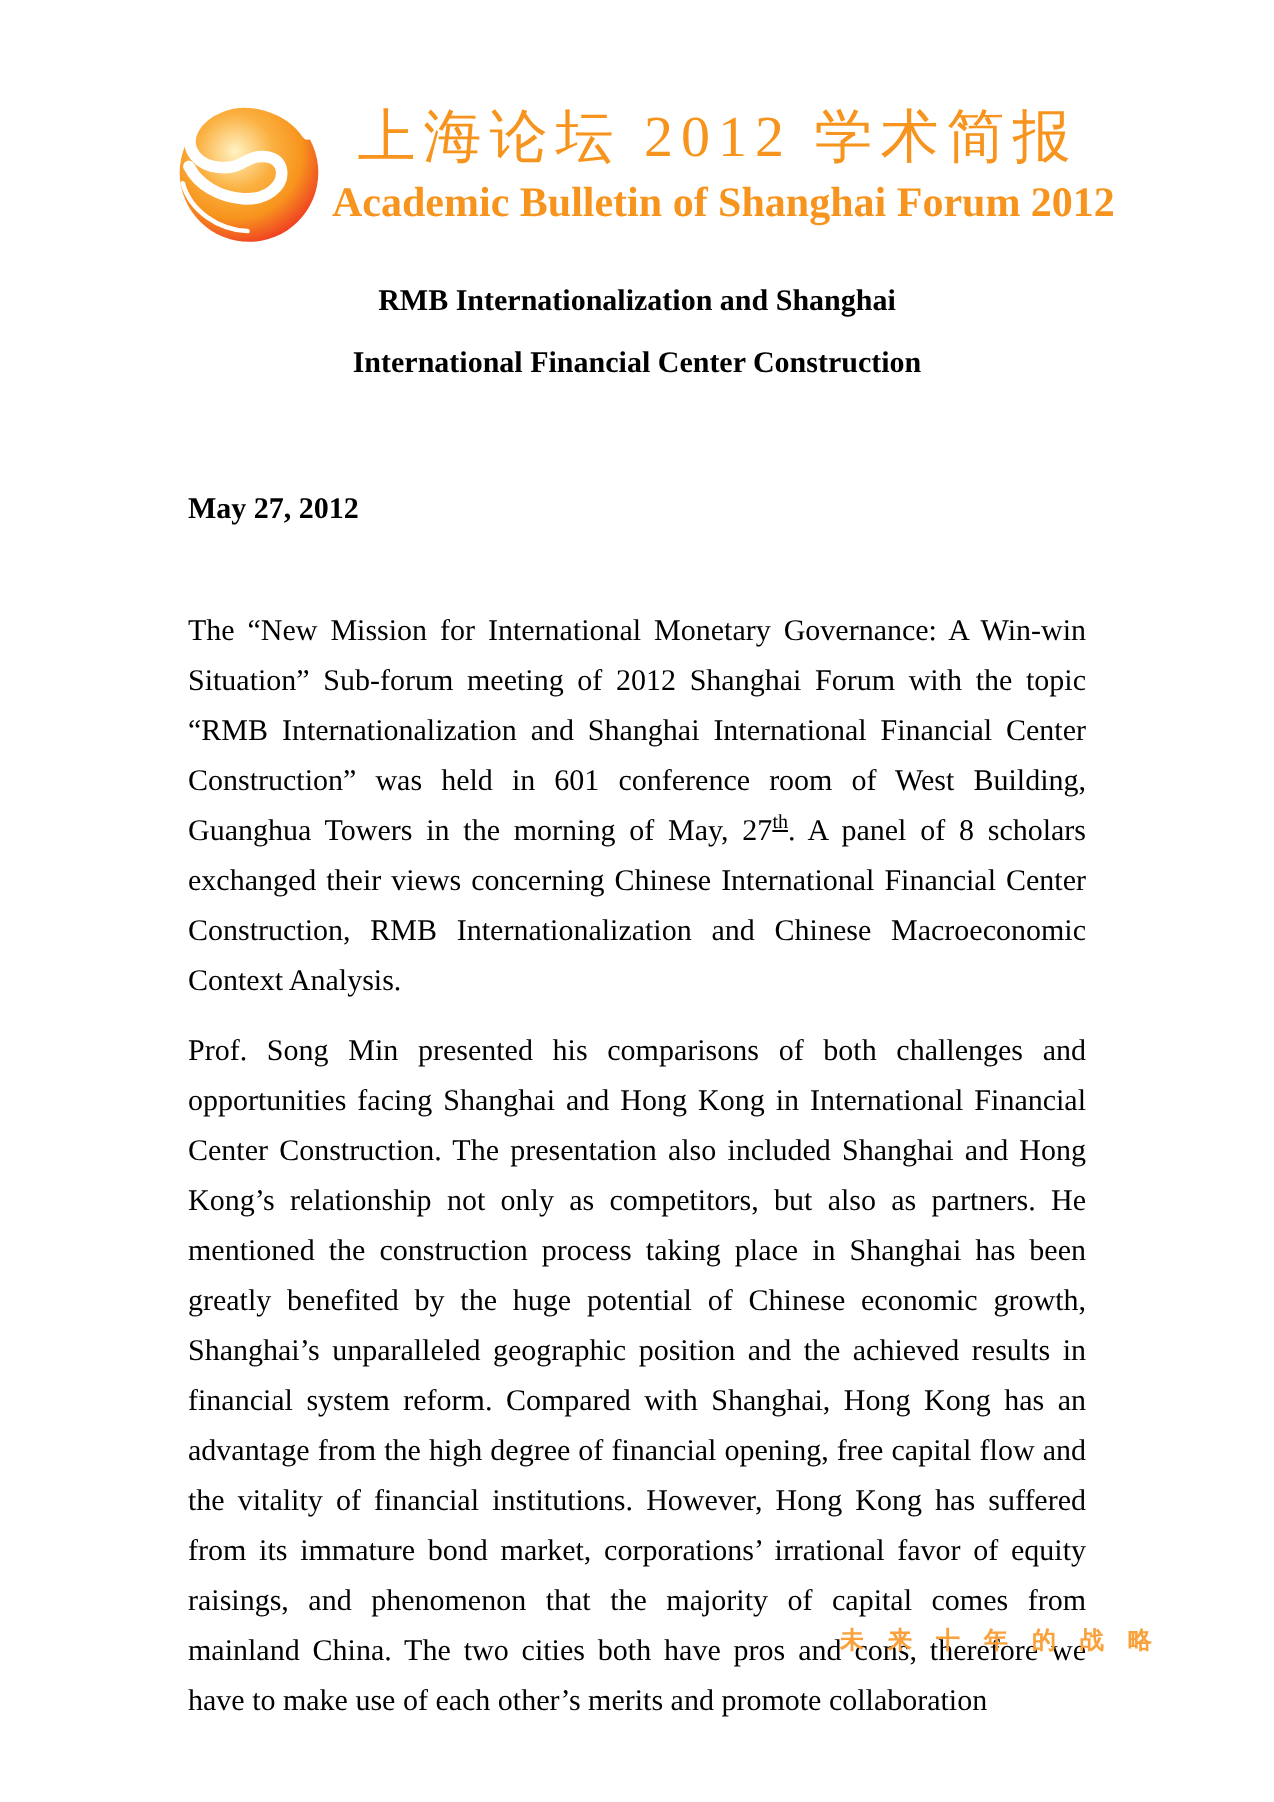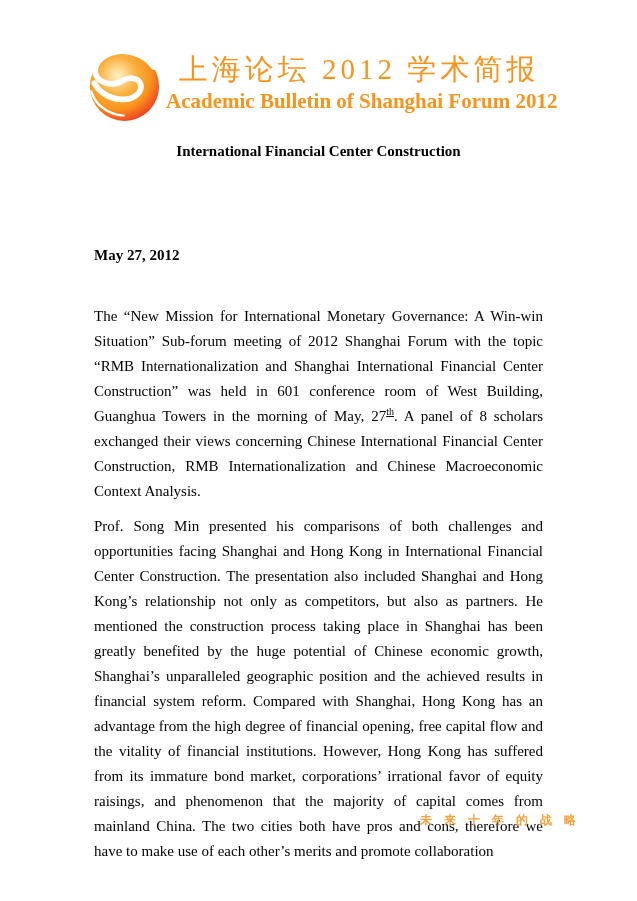--- a/index.html
+++ b/index.html
@@ -131,20 +131,21 @@
       <path d="M82 14 C 68 3 46 -1 30 5" fill="none" stroke="#ffffff" stroke-width="2.5" stroke-linecap="round"></path>
     </svg>
   </div>
 
   <div class="masthead">
     <div class="cn-title">上海论坛 2012 学术简报</div>
     <div class="en-title">Academic Bulletin of Shanghai Forum 2012</div>
   </div>
 
   <div class="doc-title">
+    <div class="doc-title-line">RMB Internationalization and Shanghai</div>
     <div class="doc-title-line">International Financial Center Construction</div>
   </div>
 
   <div class="doc-date">May 27, 2012</div>
 
   <div class="doc-body">
     <p class="para"><span>The “New Mission for International Monetary Governance: A Win-win Situation” Sub-forum meeting of 2012 Shanghai Forum with the topic “RMB Internationalization and Shanghai International Financial Center Construction” was held in 601 conference room of West Building, Guanghua Towers in the morning of May, 27</span><sup>th</sup><span>. A panel of 8 scholars exchanged their views concerning Chinese International Financial Center Construction, RMB Internationalization and Chinese Macroeconomic Context Analysis.</span></p>
     <p class="para">Prof. Song Min presented his comparisons of both challenges and opportunities facing Shanghai and Hong Kong in International Financial Center Construction. The presentation also included Shanghai and Hong Kong’s relationship not only as competitors, but also as partners. He mentioned the construction process taking place in Shanghai has been greatly benefited by the huge potential of Chinese economic growth, Shanghai’s unparalleled geographic position and the achieved results in financial system reform. Compared with Shanghai, Hong Kong has an advantage from the high degree of financial opening, free capital flow and the vitality of financial institutions. However, Hong Kong has suffered from its immature bond market, corporations’ irrational favor of equity raisings, and phenomenon that the majority of capital comes from mainland China. The two cities both have pros and cons, therefore we have to make use of each other’s merits and promote collaboration</p>
   </div>
 

